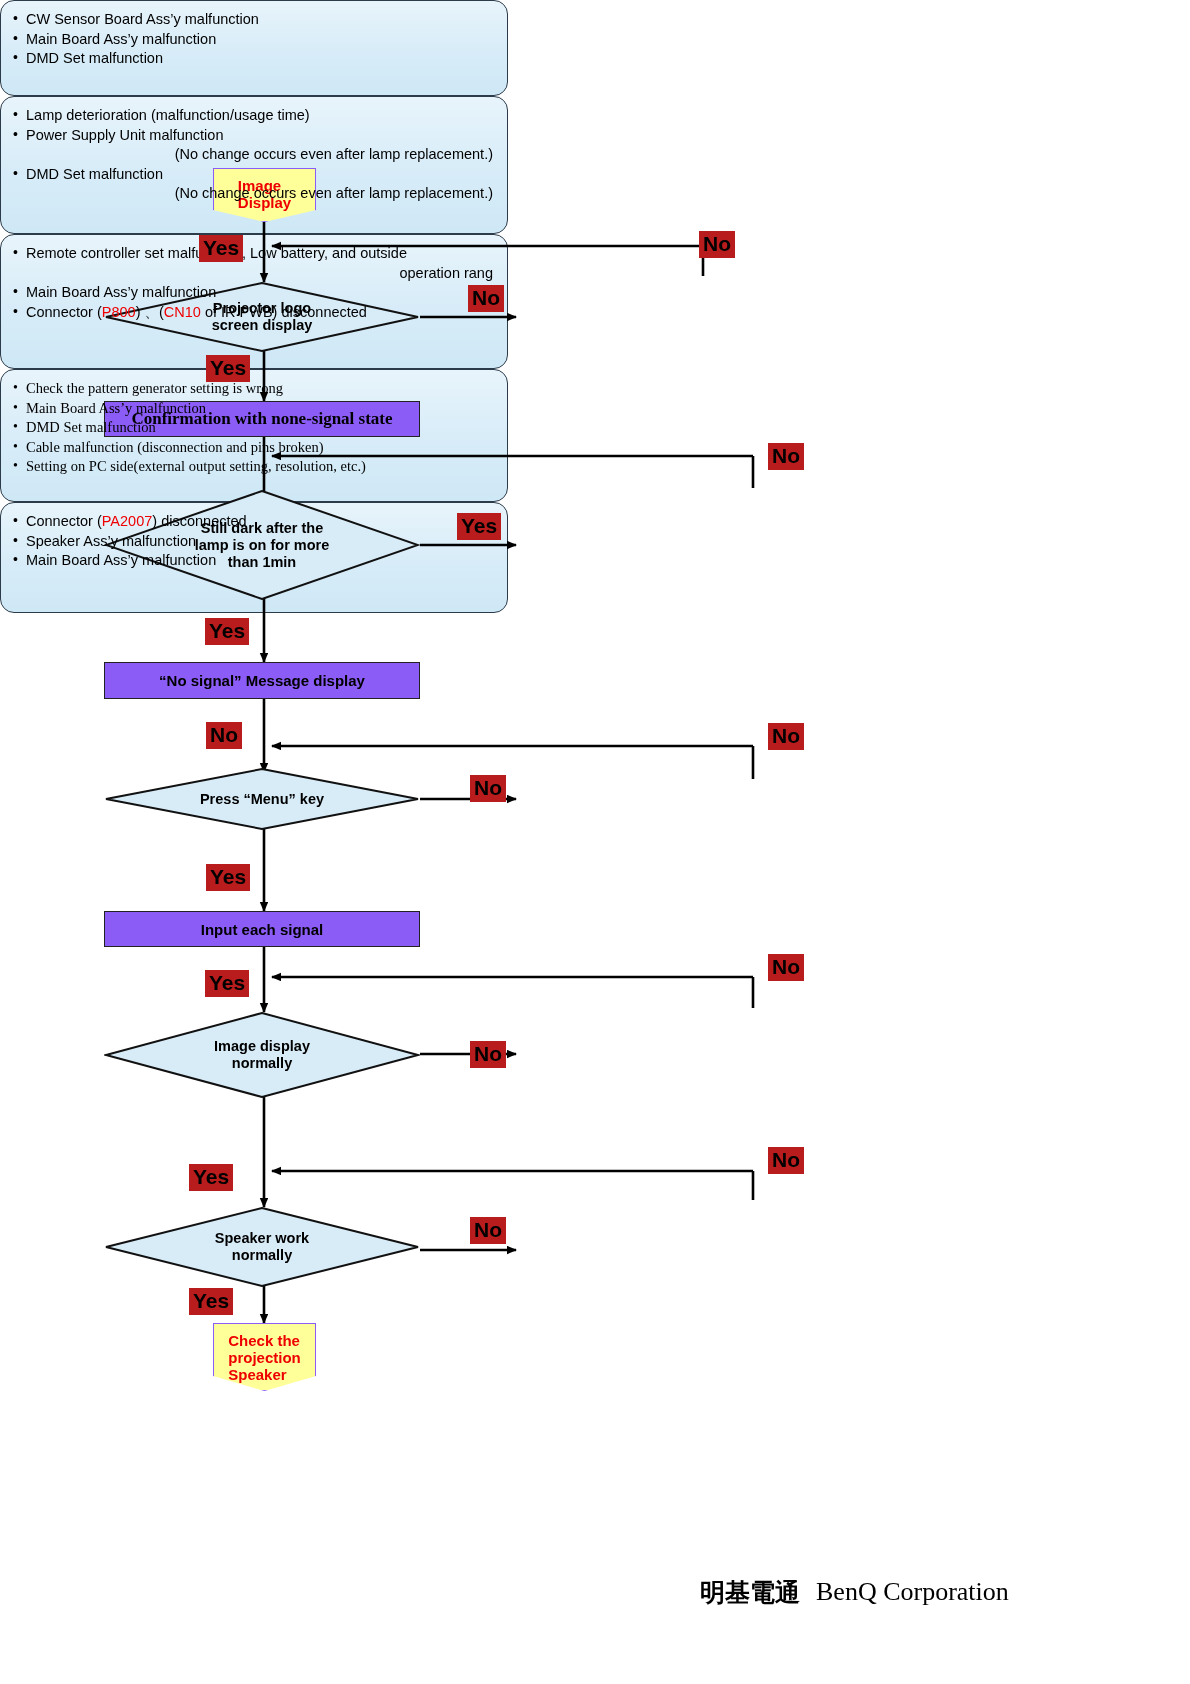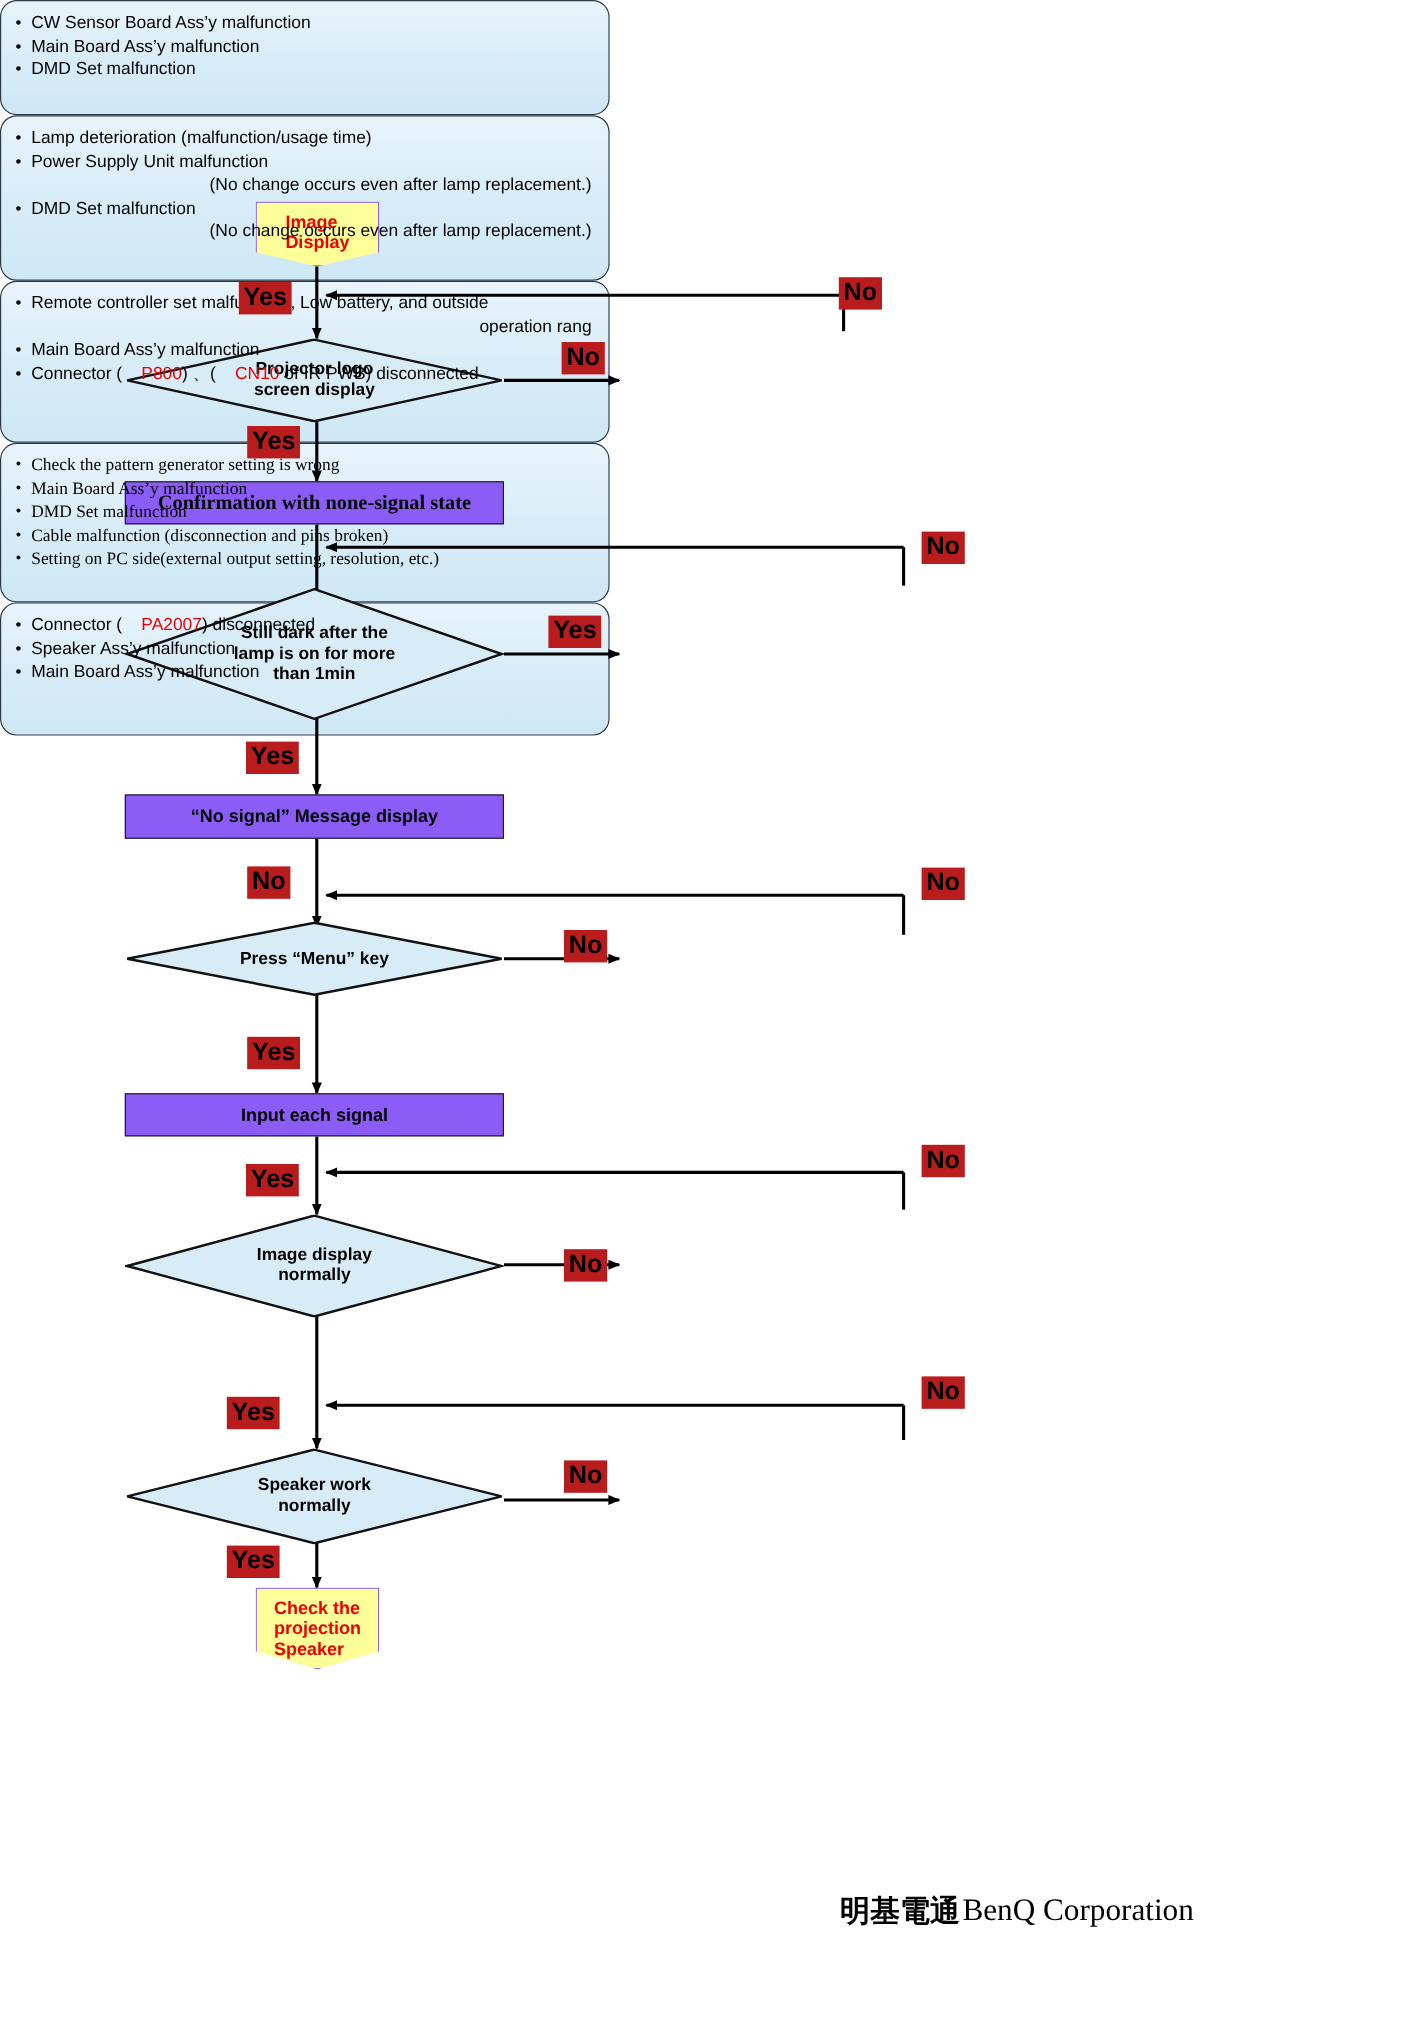--- a/index.html
+++ b/index.html
@@ -57,36 +57,36 @@
     border:1.4px solid #2b3b4a;
     border-radius:14px;
     padding:9px 14px 9px 12px;
     font-size:14.5px;line-height:19.5px;
   }
   .cause ul{margin:0;padding:0;list-style:none;}
   .cause li{position:relative;padding-left:13px;}
   .cause li:before{content:"\2022";position:absolute;left:0;top:-1px;font-size:14px;}
   .cause li.sub{padding-left:22px;text-align:right;}
   .cause li.sub:before{content:"";}
-  .red{color:#ee0000;margin-left:16px;}
+  .red{color:#ee0000;}
 
   
   .ynlab{
     position:absolute;background:#b91c1c;color:#000;
     font-weight:bold;font-size:21px;line-height:24px;
     padding:1px 4px 2px 4px;
   }
 
   
   #wires{position:absolute;left:0;top:0;pointer-events:none;}
 
   
   .footer{
     position:absolute;left:700px;top:1572px;width:330px;height:40px;
-    display:flex;align-items:center;gap:2px;
+    display:flex;align-items:center;gap:16px;
   }
   .footer .cjk{font-family:"DejaVu Sans", sans-serif;font-weight:bold;font-size:25px;letter-spacing:0px;}
   .footer .brand{font-family:"Liberation Serif", serif;font-size:26px;}
 </style>
 </head>
 <body>
 
 <div id="canvas">
 
   <svg id="wires" width="1190" height="1684">

